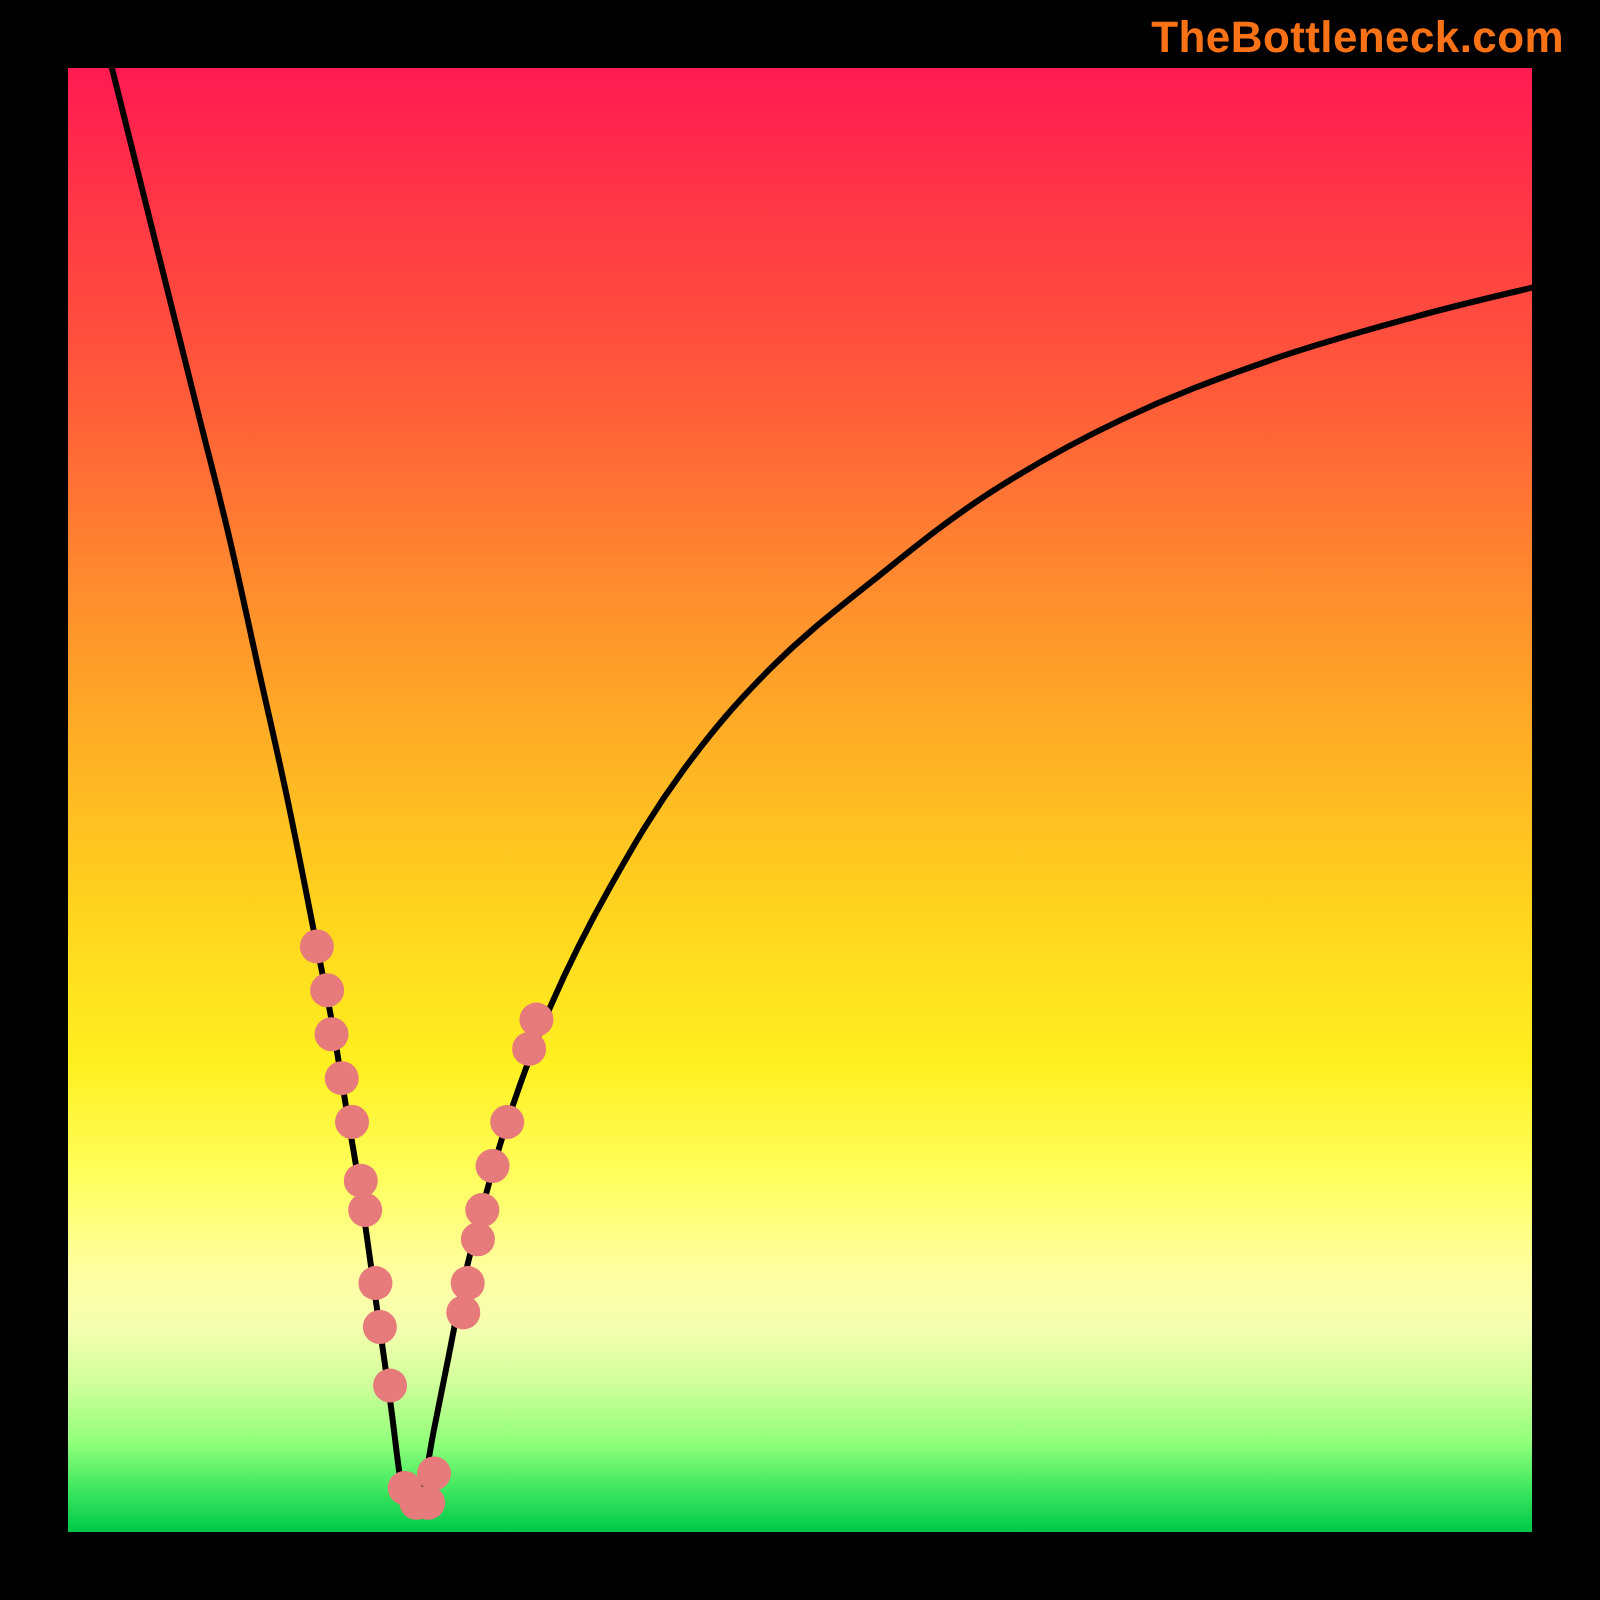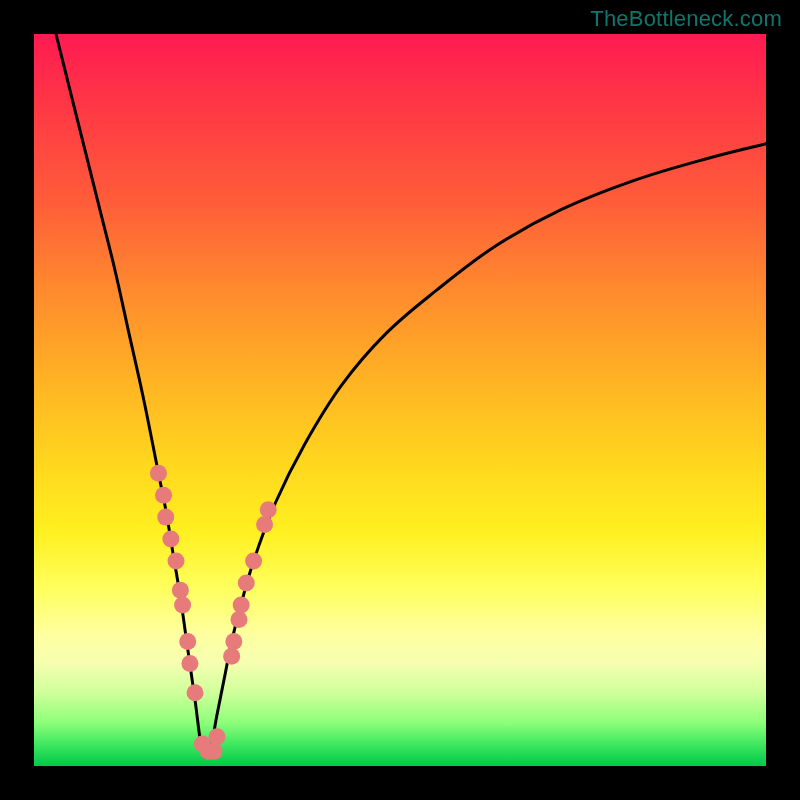--- a/index.html
+++ b/index.html
@@ -38,23 +38,23 @@
       #cfff9a 90%,
       #8fff7a 94%,
       #40e860 97%,
       #00c84a 100%
     );
   }
   #attribution {
     position: absolute;
     top: 6px;
     right: 18px;
-    color: #0f766e;
+    color: #f97316;
     font-size: 22px;
-    font-weight: 400;
+    font-weight: 700;
     letter-spacing: 0.2px;
   }
   svg.curve-layer {
     position: absolute;
     left: 0;
     top: 0;
     width: 732px;
     height: 732px;
   }
 </style>

